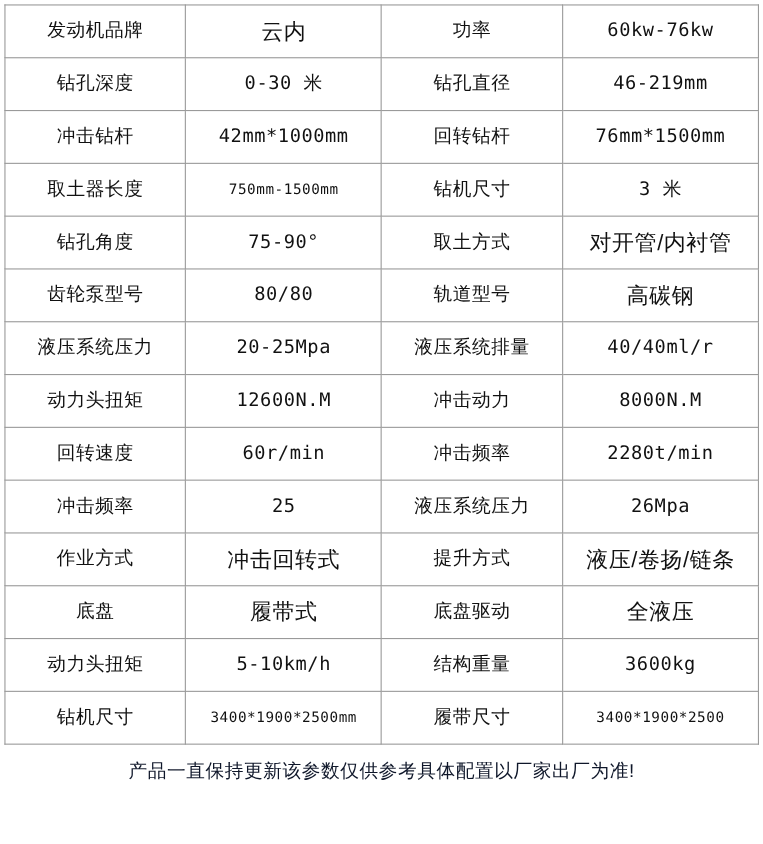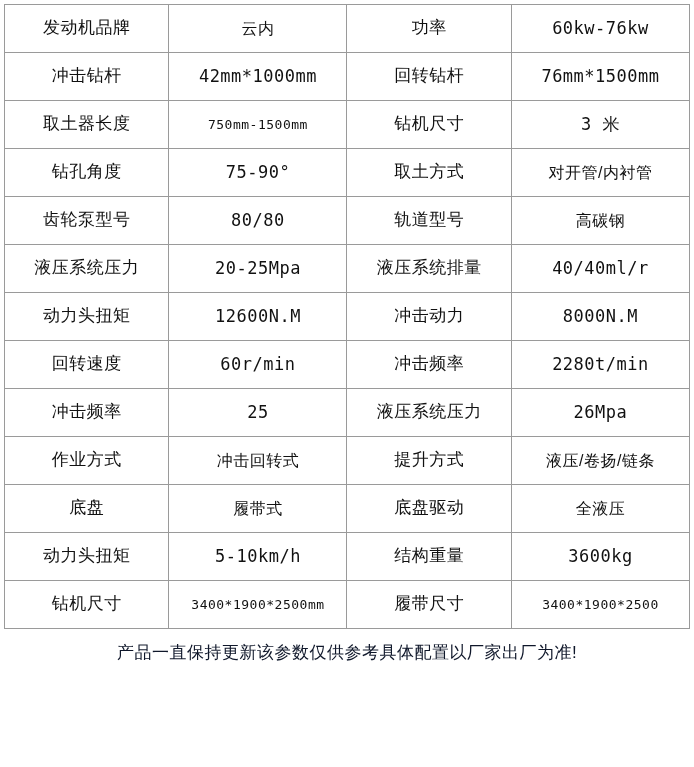--- a/index.html
+++ b/index.html
@@ -43,21 +43,21 @@
     width: 24%;
   }
   td.value-cell {
     width: 26%;
     font-family: "DejaVu Sans Mono", "Liberation Mono", monospace;
     font-size: 15px;
     letter-spacing: 0px;
   }
   td.value-cell.cjk {
     font-family: "Liberation Sans", "DejaVu Sans", sans-serif;
-    font-size: 16px;
+    font-size: 20px;
     letter-spacing: 0.5px;
   }
   td.value-cell.small {
     font-size: 13px;
   }
   .footer-note {
     width: 686px;
     box-sizing: border-box;
     text-align: center;
     font-size: 17px;
@@ -71,20 +71,26 @@
 <body>
 
 <div class="spec-wrap">
   <table class="spec-table">
     <tbody>
       <tr>
         <td class="label-cell">发动机品牌</td>
         <td class="value-cell cjk">云内</td>
         <td class="label-cell">功率</td>
         <td class="value-cell">60kw-76kw</td>
+      </tr>
+      <tr>
+        <td class="label-cell">钻孔深度</td>
+        <td class="value-cell">0-30 米</td>
+        <td class="label-cell">钻孔直径</td>
+        <td class="value-cell">46-219mm</td>
       </tr>
       <tr>
         <td class="label-cell">冲击钻杆</td>
         <td class="value-cell">42mm*1000mm</td>
         <td class="label-cell">回转钻杆</td>
         <td class="value-cell">76mm*1500mm</td>
       </tr>
       <tr>
         <td class="label-cell">取土器长度</td>
         <td class="value-cell small">750mm-1500mm</td>

